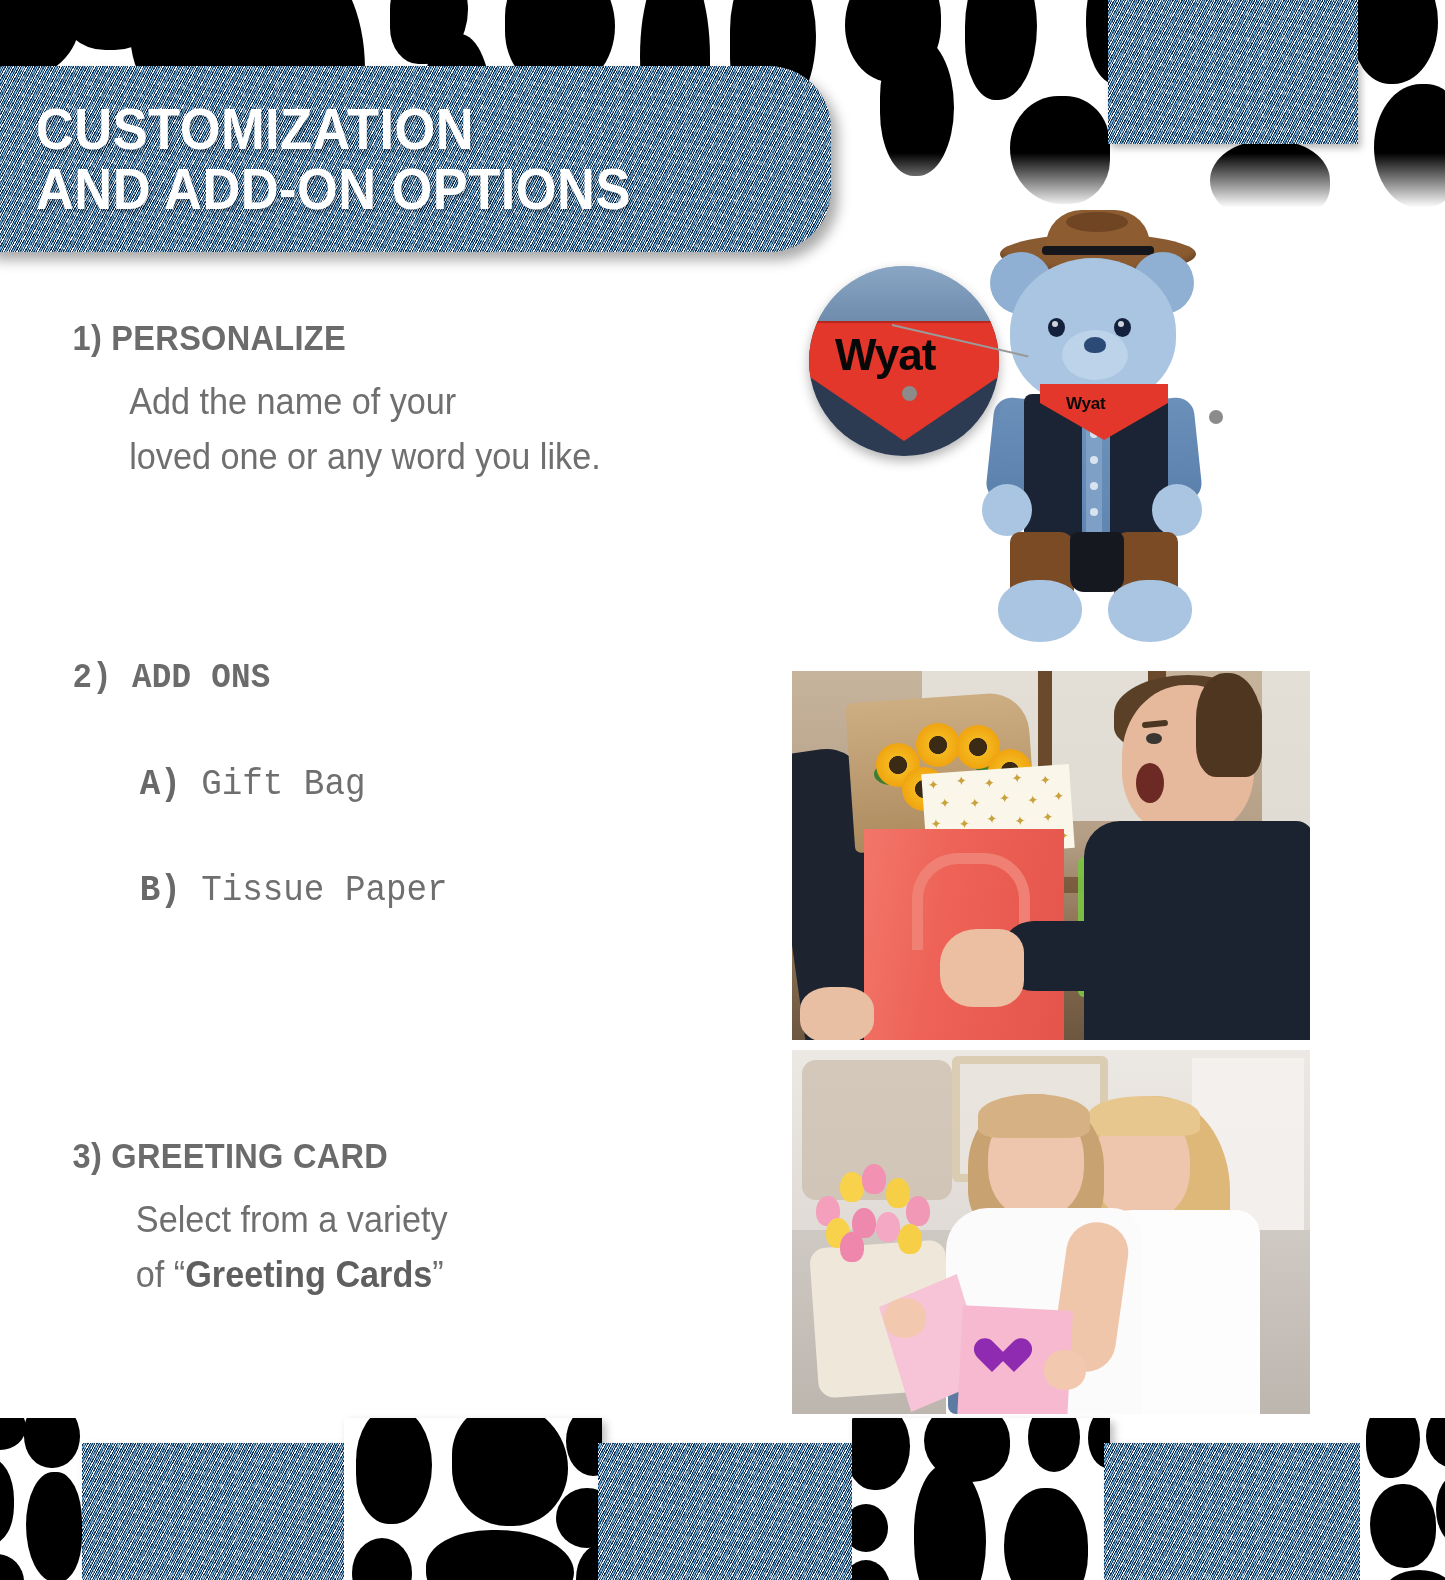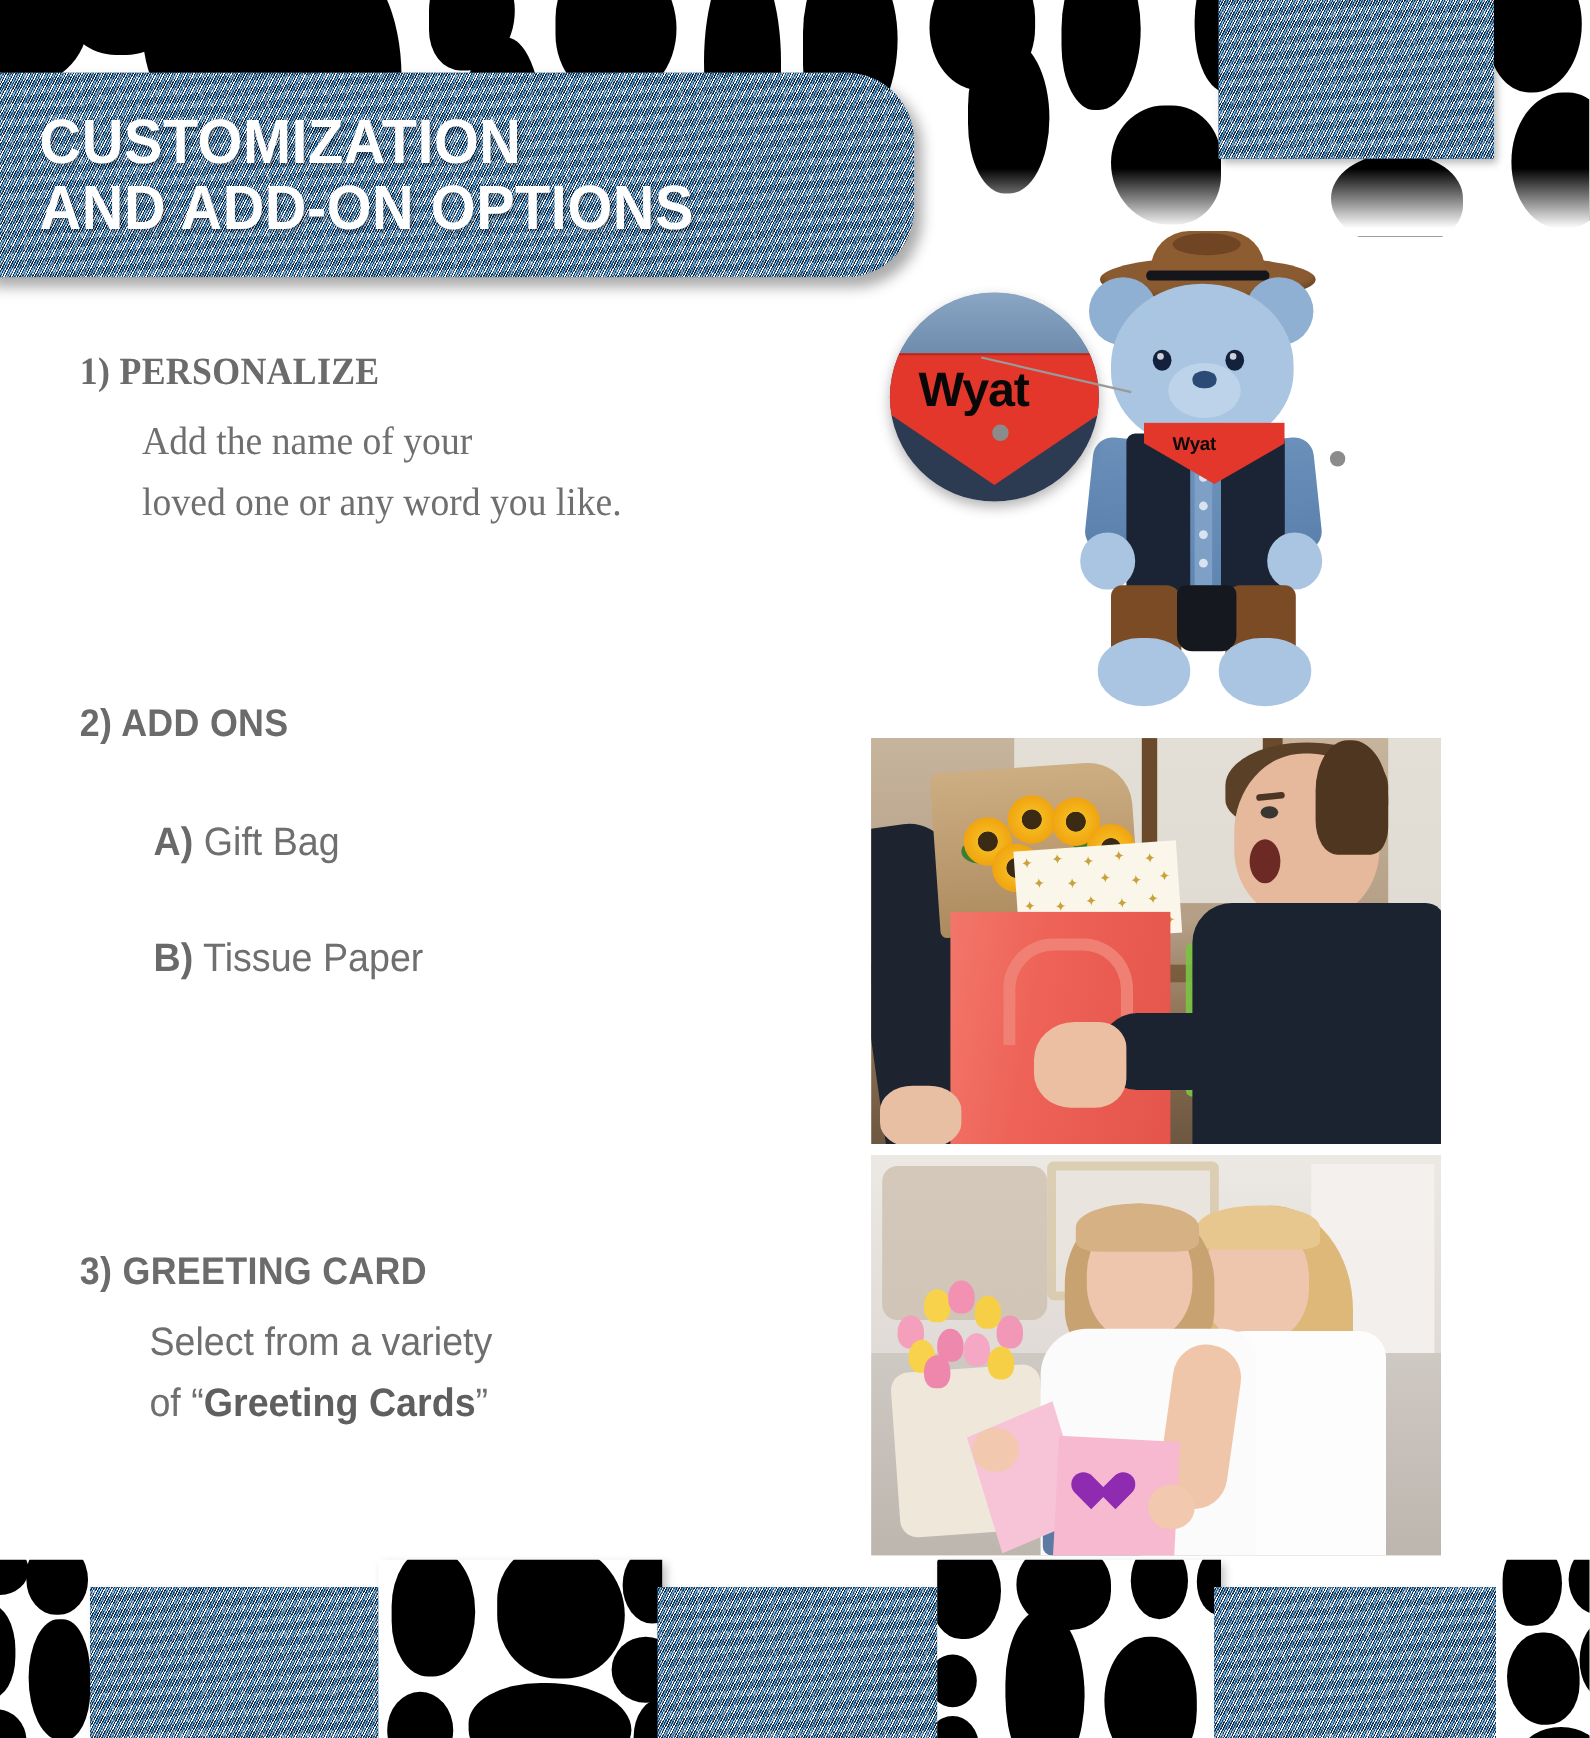--- a/index.html
+++ b/index.html
@@ -293,29 +293,29 @@
 </div>
 <div class="denim" id="top-denim-patch"></div>
 
 <div class="denim" id="title-banner">
   <div class="tline">CUSTOMIZATION</div>
   <div class="tline">AND ADD-ON OPTIONS</div>
 </div>
 
 <div id="content">
 
-  <div class="step" style="top:68px;font-family:Liberation Serif, serif;">
+  <div class="step" style="top:68px;">
     <div class="step-head" style="padding-left:78px;">1) PERSONALIZE</div>
     <div class="step-body" style="padding-left:136px;padding-top:16px;">
       <div>Add the name of your</div>
       <div>loved one or any word you like.</div>
     </div>
   </div>
 
-  <div class="step" style="top:388px;">
+  <div class="step" style="top:408px;font-family:Liberation Mono, monospace;">
     <div class="step-head" style="padding-left:78px;">2) ADD ONS</div>
     <div class="sub-item" style="padding-left:147px;padding-top:64px;">
       <b>A)</b>
       <span>Gift Bag</span>
     </div>
     <div class="sub-item" style="padding-left:147px;padding-top:60px;">
       <b>B)</b>
       <span>Tissue Paper</span>
     </div>
   </div>

